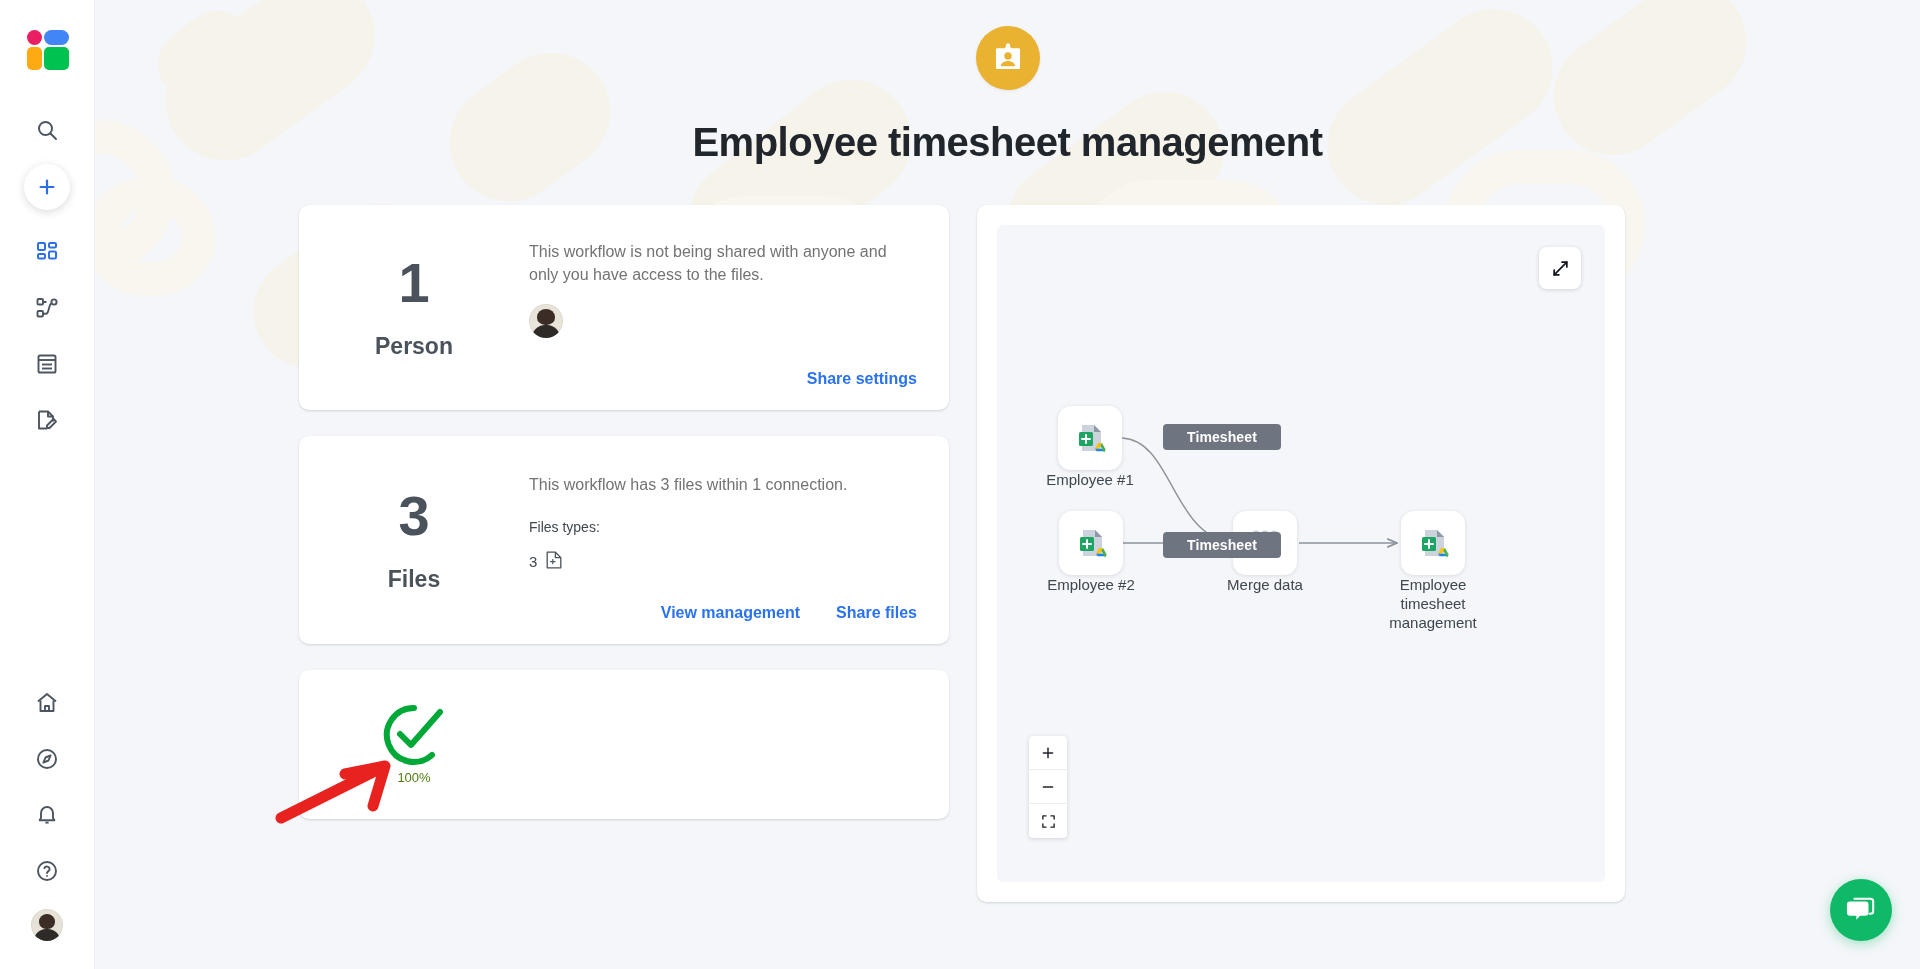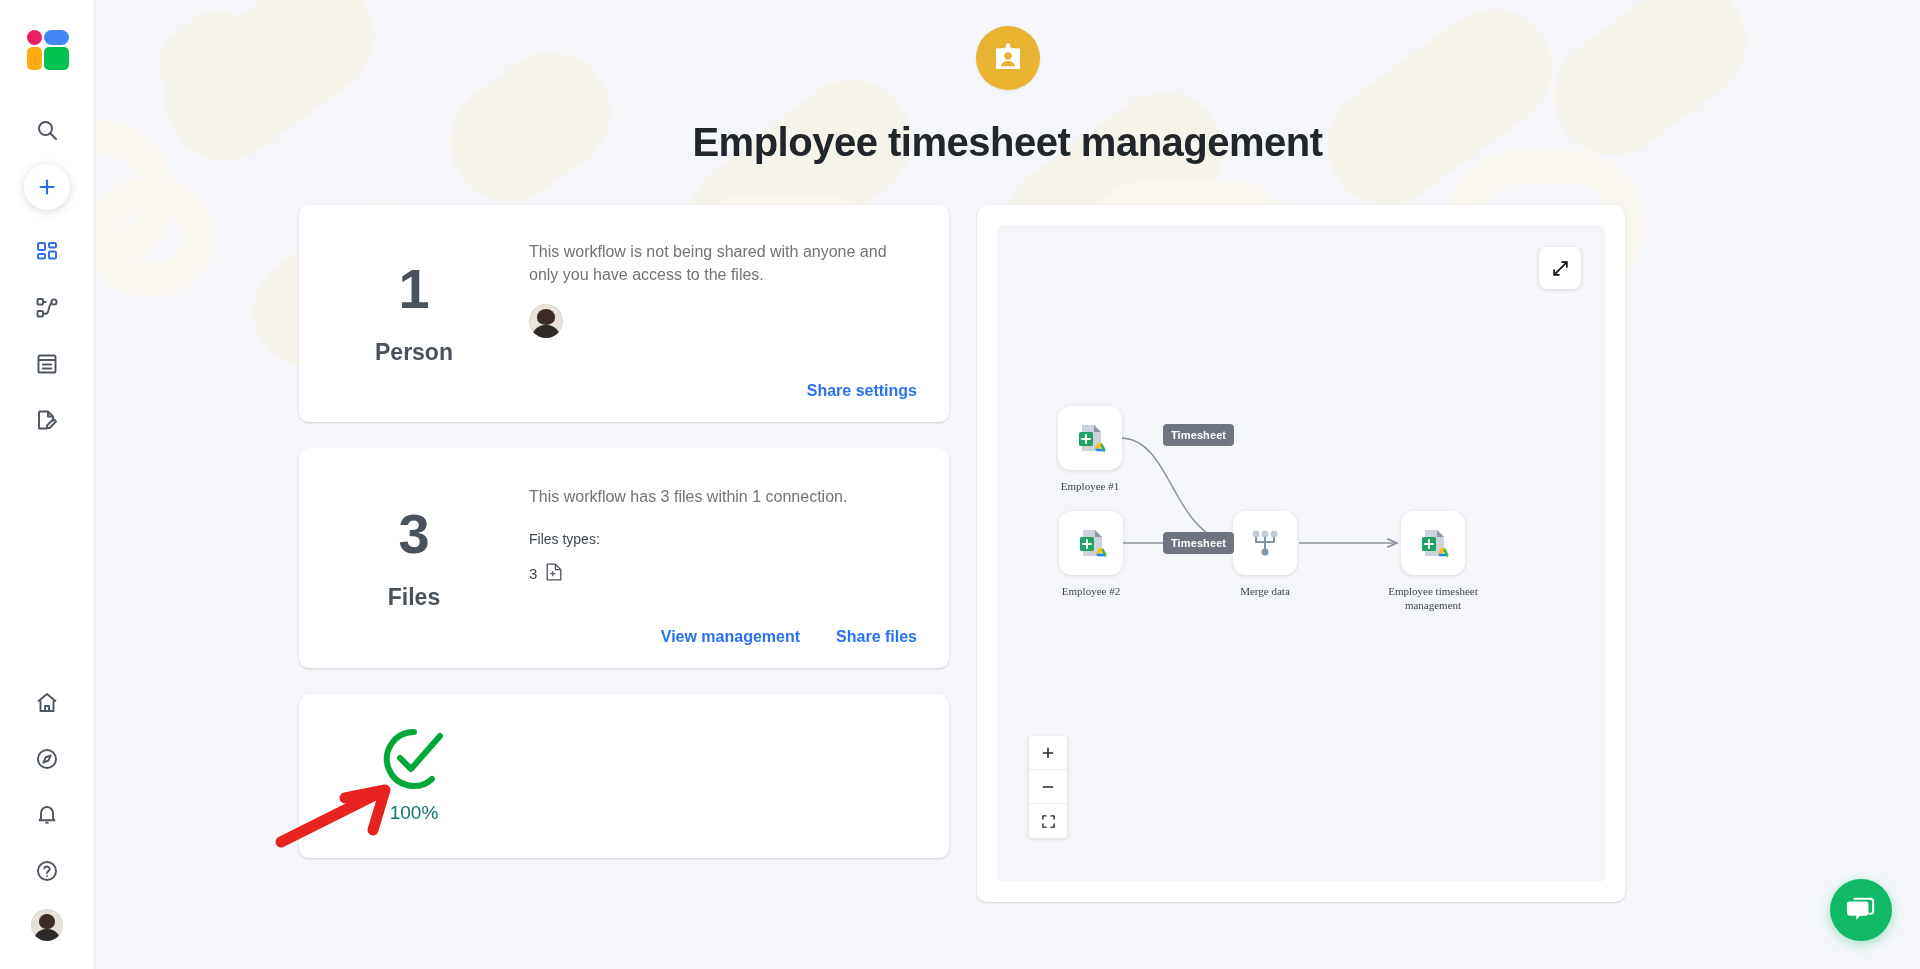--- a/index.html
+++ b/index.html
@@ -107,21 +107,21 @@
     padding: 30px 0;
   }
   .big-num { font-size: 56px; font-weight: 700; color: #4a525c; line-height: 1; }
   .num-label { font-size: 23px; font-weight: 700; color: #4a525c; margin-top: 22px; }
   .card-body { flex: 1 1 auto; padding: 38px 32px 22px 0; }
   .card-text { font-size: 16px; color: #737373; line-height: 1.42; max-width: 420px; }
   .card-sub { font-size: 14px; color: #3f474f; margin-top: 22px; }
   .ftype-row { display: flex; align-items: center; gap: 9px; margin-top: 16px; font-size: 15px; color: #3f474f; }
   .card-actions {
     display: flex; justify-content: flex-end; gap: 36px;
-    margin-top: 44px;
+    margin-top: 32px;
     align-items: center;
   }
   .link { color: #2a72f0; font-size: 16px; font-weight: 700; cursor: pointer; white-space: nowrap; }
 
   .card-person .card-body { padding-top: 36px; }
   .person-avatar {
     width: 34px; height: 34px; border-radius: 50%;
     margin-top: 18px; position: relative; overflow: hidden;
     background: radial-gradient(circle at 50% 38%, #8a6a54 0 26%, #e9e4da 27% 100%);
     box-shadow: inset 0 0 0 1px rgba(0,0,0,.05);
@@ -137,21 +137,21 @@
     border-radius:13px 13px 0 0; background:#2d2a28;
   }
 
   
   .status-col {
     width: 230px; flex: 0 0 230px;
     display: flex; flex-direction: column;
     align-items: center; justify-content: center;
     position: relative; padding: 34px 0;
   }
-  .pct { font-size: 19px; color: #0f766e; margin-top: 8px; }
+  .pct { font-size: 13px; color: #4d7c0f; margin-top: 0; }
   .arrow-anno { position: absolute; left: -26px; top: 76px; pointer-events: none; }
   .stat-lines { padding: 36px 34px 18px 0; flex: 1 1 auto; }
   .stat-line { font-size: 16px; color: #3f474f; margin-bottom: 18px; line-height: 1.4; }
   .stat-line b { font-weight: 700; color: #2f363d; }
   .stat-line.last { margin-bottom: 0; max-width: 420px; }
 
   
   .diagram-card {
     background: #fff; border-radius: 10px; padding: 20px;
     box-shadow: 0 1px 3px rgba(22,34,51,.10), 0 1px 2px rgba(22,34,51,.06);
@@ -179,27 +179,27 @@
   .zoom-ctrls div:last-child { border-bottom: none; }
 
   .node { position: absolute; width: 64px; text-align: center; }
   .node-box {
     width: 64px; height: 64px; border-radius: 13px; background: #fff;
     box-shadow: 0 1px 4px rgba(22,34,51,.12);
     display: flex; align-items: center; justify-content: center;
     position: relative; cursor: pointer;
   }
   .node-label {
-    margin-top: 9px; font-size: 11px; color: #3f474f; line-height: 1.28;
-    width: 120px; margin-left: -28px; font-family: Liberation Serif, serif;
+    font-size: 15px; color: #3f474f; line-height: 1.28;
+    width: 120px; margin-left: -28px;
   }
   .edge-label {
     position: absolute; background: #6f7580; color: #fff;
-    font-size: 11px; font-weight: 700; border-radius: 4px;
-    padding: 5px 8px; letter-spacing: .1px; white-space: nowrap;
+    font-size: 14px; font-weight: 700; border-radius: 4px;
+    padding: 5px 24px; letter-spacing: .1px; white-space: nowrap;
   }
 
   .chat-fab {
     position: absolute; right: 28px; bottom: 28px;
     width: 62px; height: 62px; border-radius: 50%; background: #0fb968;
     display: flex; align-items: center; justify-content: center;
     box-shadow: 0 3px 12px rgba(15,185,104,.35); cursor: pointer; z-index: 50;
   }
 </style>
 </head>

